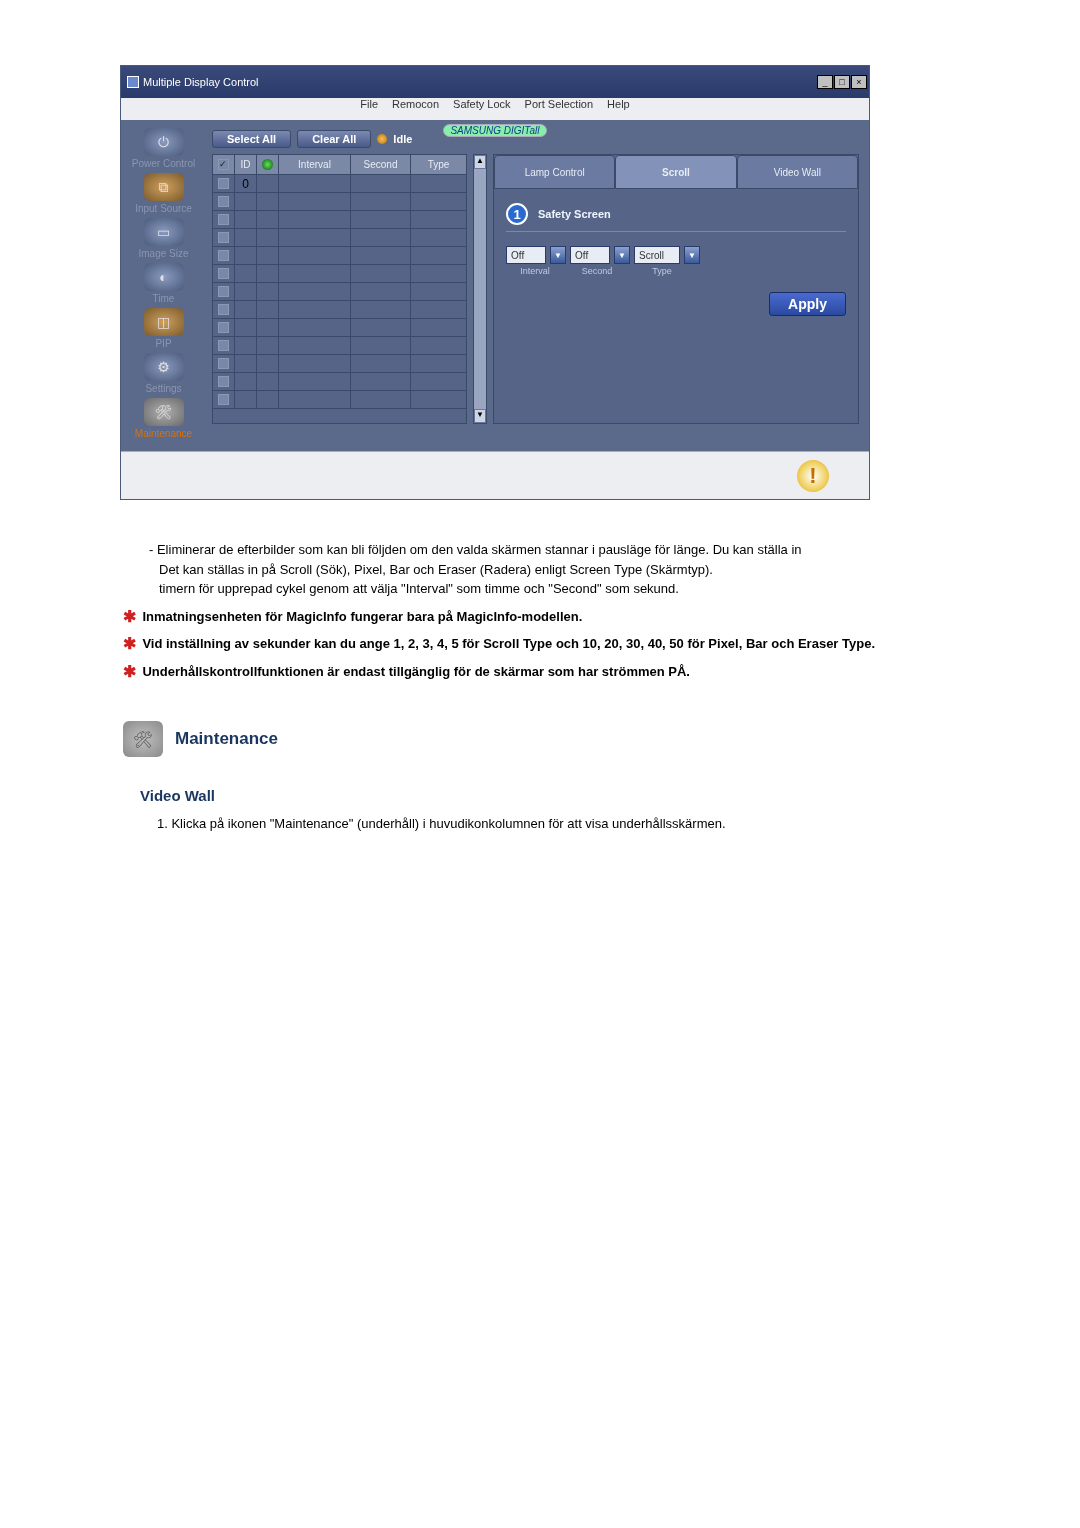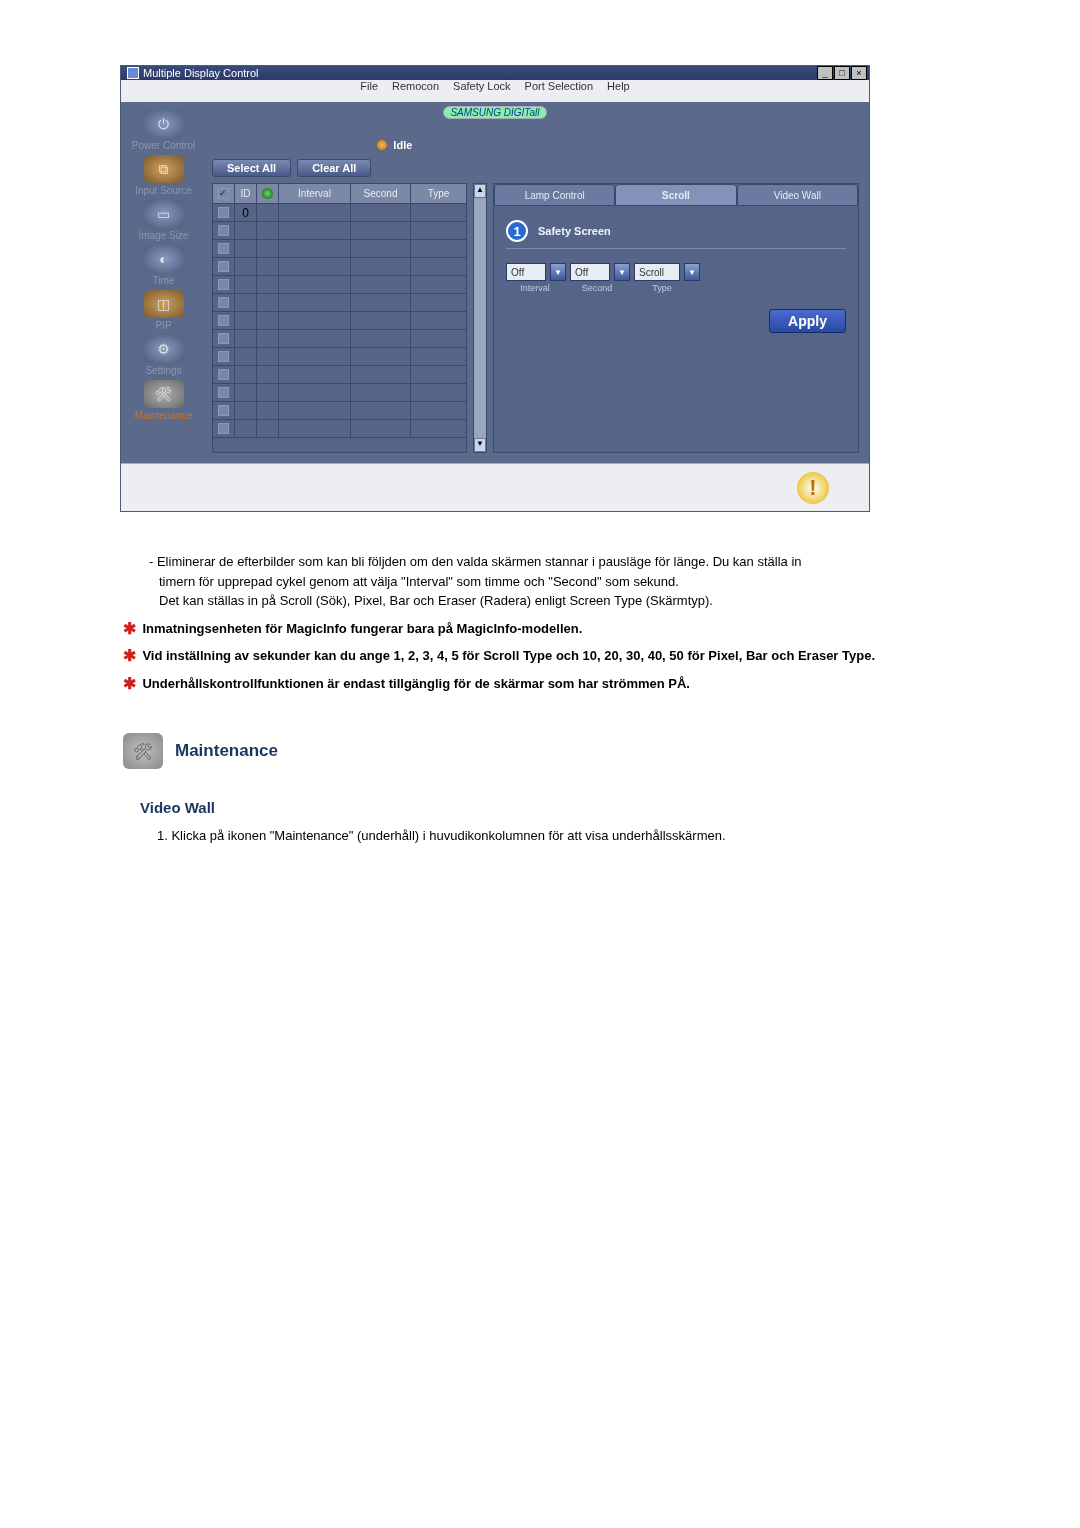--- a/index.html
+++ b/index.html
@@ -14,21 +14,21 @@
   .app-window {
     width: 750px;
     margin-left: 45px;
     border: 1px solid #4a5a7a;
     background: #5b6a8a;
   }
   .titlebar {
     background: linear-gradient(#3a4a7a, #2a3a6a);
     color: #fff;
     font-size: 11px;
-    height: 14px;
+    height: 32px;
     display: flex;
     align-items: center;
     justify-content: space-between;
     padding: 0 2px;
   }
   .titlebar-left { display: flex; align-items: center; gap: 4px; padding-left: 4px; }
   .titlebar-ico {
     width: 12px; height: 12px;
     background: #6a8ad0;
     border: 1px solid #fff;
@@ -102,21 +102,20 @@
     margin-bottom: 6px;
   }
   .pill-btn {
     background: linear-gradient(#7a8ab0, #4a5a8a);
     color: #fff;
     font-size: 11px;
     font-weight: bold;
     border: 1px solid #3a4a6a;
     border-radius: 3px;
     padding: 2px 14px;
-    margin-top: 47px;
   }
   .idle-dot {
     width: 10px; height: 10px; border-radius: 50%;
     background: radial-gradient(#f0c060, #c07000);
   }
   .idle-label { color: #fff; font-size: 11px; font-weight: bold; }
   .grid-panel {
     display: flex;
     gap: 6px;
   }
@@ -170,21 +169,21 @@
   .right-panel {
     flex: 1;
     background: #566587;
     border: 1px solid #3a4a6a;
     padding: 0;
     height: 270px;
     position: relative;
   }
   .rtabs {
     display: flex;
-    height: 22px;
+    height: 34px;
   }
   .rtab {
     flex: 1;
     font-size: 10px;
     color: #e8ecf4;
     background: #6a7aa0;
     border: 1px solid #3a4a6a;
     display: flex; align-items: center; justify-content: center;
     border-top-left-radius: 4px;
     border-top-right-radius: 4px;
@@ -523,22 +522,22 @@
     </div>
   </div>
 
   <div class="status-bar">
     <span class="status-ico">!</span>
   </div>
 </div>
 
 <div class="doc">
   <div class="doc-sub">- Eliminerar de efterbilder som kan bli följden om den valda skärmen stannar i pausläge för länge. Du kan ställa in</div>
+  <div class="doc-sub" style="padding-left:36px">Det kan ställas in på Scroll (Sök), Pixel, Bar och Eraser (Radera) enligt Screen Type (Skärmtyp).</div>
   <div class="doc-sub" style="padding-left:36px">timern för upprepad cykel genom att välja "Interval" som timme och "Second" som sekund.</div>
-  <div class="doc-sub" style="padding-left:36px">Det kan ställas in på Scroll (Sök), Pixel, Bar och Eraser (Radera) enligt Screen Type (Skärmtyp).</div>
 
   <div class="star-row">
     <span class="star">✱</span>
     <span class="star-text">Inmatningsenheten för MagicInfo fungerar bara på MagicInfo-modellen.</span>
   </div>
   <div class="star-row">
     <span class="star">✱</span>
     <span class="star-text">Vid inställning av sekunder kan du ange 1, 2, 3, 4, 5 för Scroll Type och 10, 20, 30, 40, 50 för Pixel, Bar och Eraser Type.</span>
   </div>
   <div class="star-row">

